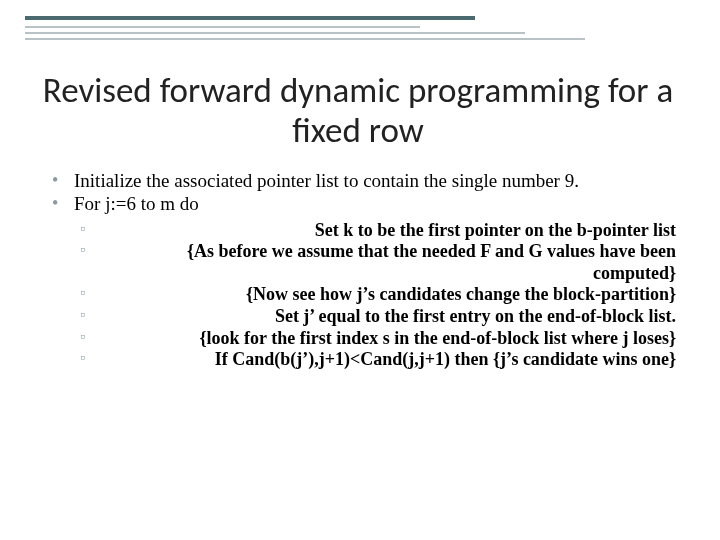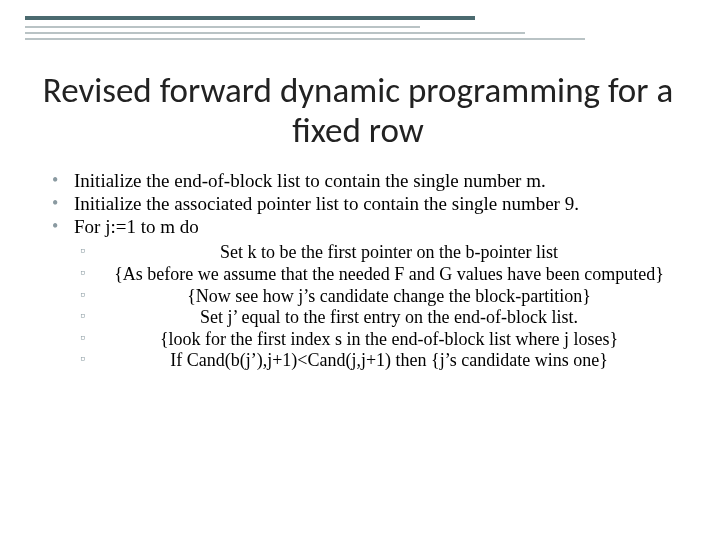--- a/index.html
+++ b/index.html
@@ -76,21 +76,22 @@
   ul.lvl2 {
     list-style: none;
     margin: 4px 0 0 0;
     padding: 0 0 0 28px;
     font-size: 18px;
   }
   ul.lvl2 > li {
     position: relative;
     padding-left: 22px;
     margin: 0;
-    text-align: center;
+    text-align: right;
+    font-weight: bold;
   }
   ul.lvl2 > li::before {
     content: "▫";
     position: absolute;
     left: 0;
     color: #8a9aa1;
     font-size: 14px;
     line-height: 1.35;
   }
 </style>
@@ -101,27 +102,26 @@
 
   <div class="rule-top r1"></div>
   <div class="rule-top r2"></div>
   <div class="rule-top r3"></div>
   <div class="rule-top r4"></div>
 
   <div class="title">Revised forward dynamic programming for a fixed row</div>
 
   <div class="body">
     <ul class="lvl1">
-      <li><span>Initialize the end-of-block list to contain the single number m.</span></li>
       <li><span>Initialize the associated pointer list to contain the single number 9.</span></li>
-      <li><span>For j:=1 to m do</span></li>
+      <li><span>For j:=6 to m do</span></li>
     </ul>
     <ul class="lvl2">
       <li><span>Set k to be the first pointer on the b-pointer list</span></li>
       <li><span>{As before we assume that the needed F and G values have been computed}</span></li>
-      <li><span>{Now see how j’s candidate change the block-partition}</span></li>
+      <li><span>{Now see how j’s candidates change the block-partition}</span></li>
       <li><span>Set j’ equal to the first entry on the end-of-block list.</span></li>
       <li><span>{look for the first index s in the end-of-block list where j loses}</span></li>
       <li><span>If Cand(b(j’),j+1)&lt;Cand(j,j+1) then {j’s candidate wins one}</span></li>
     </ul>
   </div>
 
 </div>
 
 </body></html>

